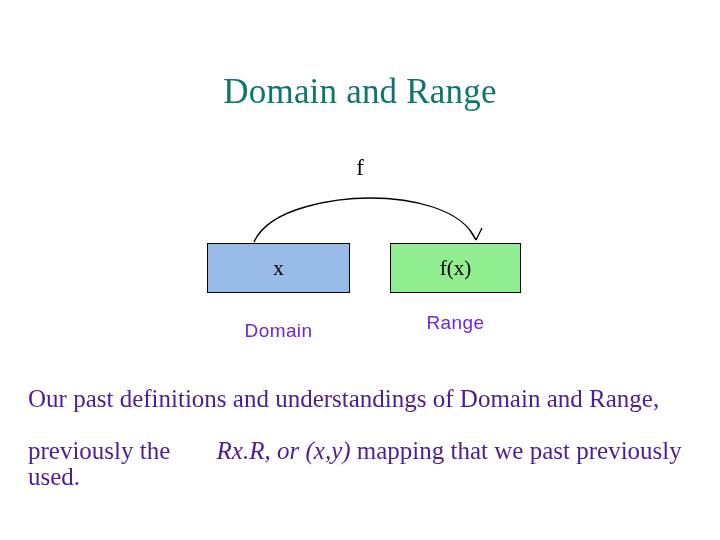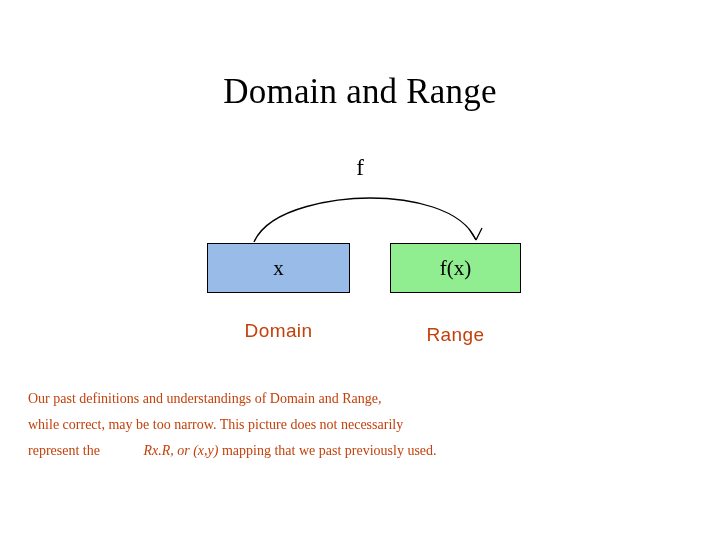--- a/index.html
+++ b/index.html
@@ -20,21 +20,21 @@
     height: 540px;
   }
   .title {
     position: absolute;
     top: 72px;
     left: 0;
     width: 720px;
     text-align: center;
     font-size: 35px;
     font-family: "Liberation Serif", serif;
-    color: #000000;
+    color: #0f766e;
     letter-spacing: 0.2px;
   }
   .fn-label {
     position: absolute;
     top: 155px;
     left: 0;
     width: 720px;
     text-align: center;
     font-size: 23px;
     font-family: "Liberation Serif", serif;
@@ -69,44 +69,44 @@
     top: 243px;
     width: 131px;
     height: 50px;
     background: #90ee90;
     align-items: center;
   }
   .caption {
     position: absolute;
     font-family: "Liberation Sans", sans-serif;
     font-size: 19px;
-    color: #c2410c;
+    color: #6d28d9;
     letter-spacing: 0.4px;
   }
   .caption-domain {
     left: 207px;
     top: 320px;
     width: 143px;
     text-align: center;
   }
   .caption-range {
     left: 390px;
-    top: 324px;
+    top: 312px;
     width: 131px;
     text-align: center;
   }
   .body-text {
     position: absolute;
     left: 28px;
     top: 386px;
     width: 664px;
-    font-size: 14px;
+    font-size: 25px;
     line-height: 26px;
     font-family: "Liberation Serif", serif;
-    color: #c2410c;
+    color: #4c1d95;
   }
   .body-text i {
     font-style: italic;
     margin-left: 40px;
   }
 </style>
 </head>
 <body>
 
 <div class="slide">
@@ -129,17 +129,17 @@
   <div class="box box-range">
     <span>f(x)</span>
   </div>
 
   <div class="caption caption-domain">Domain</div>
 
   <div class="caption caption-range">Range</div>
 
   <div class="body-text">
     <span>Our past definitions and understandings of Domain and Range,</span><br>
-    <span>while correct, may be too narrow. This picture does not necessarily</span><br>
-    <span>represent the </span><i>Rx.R, or (x,y)</i><span> mapping that we past previously used.</span>
+    <br>
+    <span>previously the </span><i>Rx.R, or (x,y)</i><span> mapping that we past previously used.</span>
   </div>
 
 </div>
 
 </body></html>

